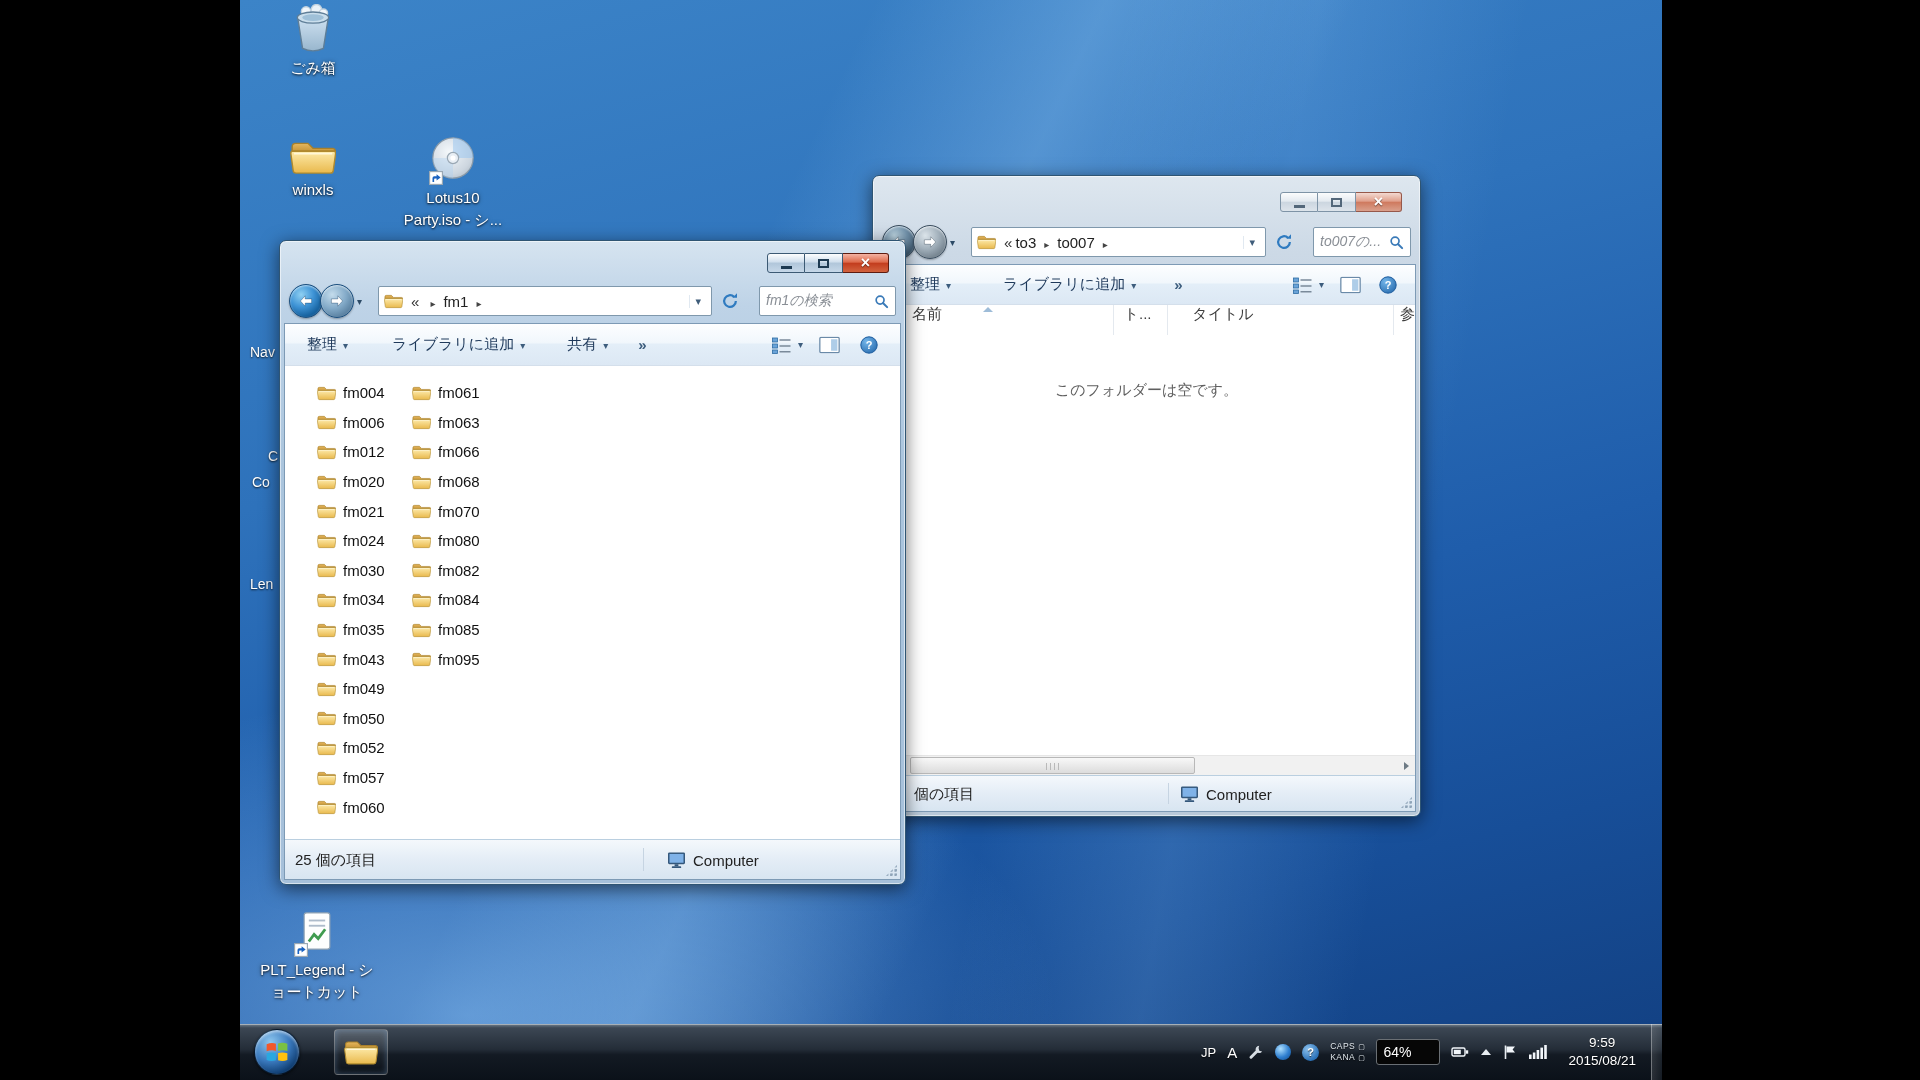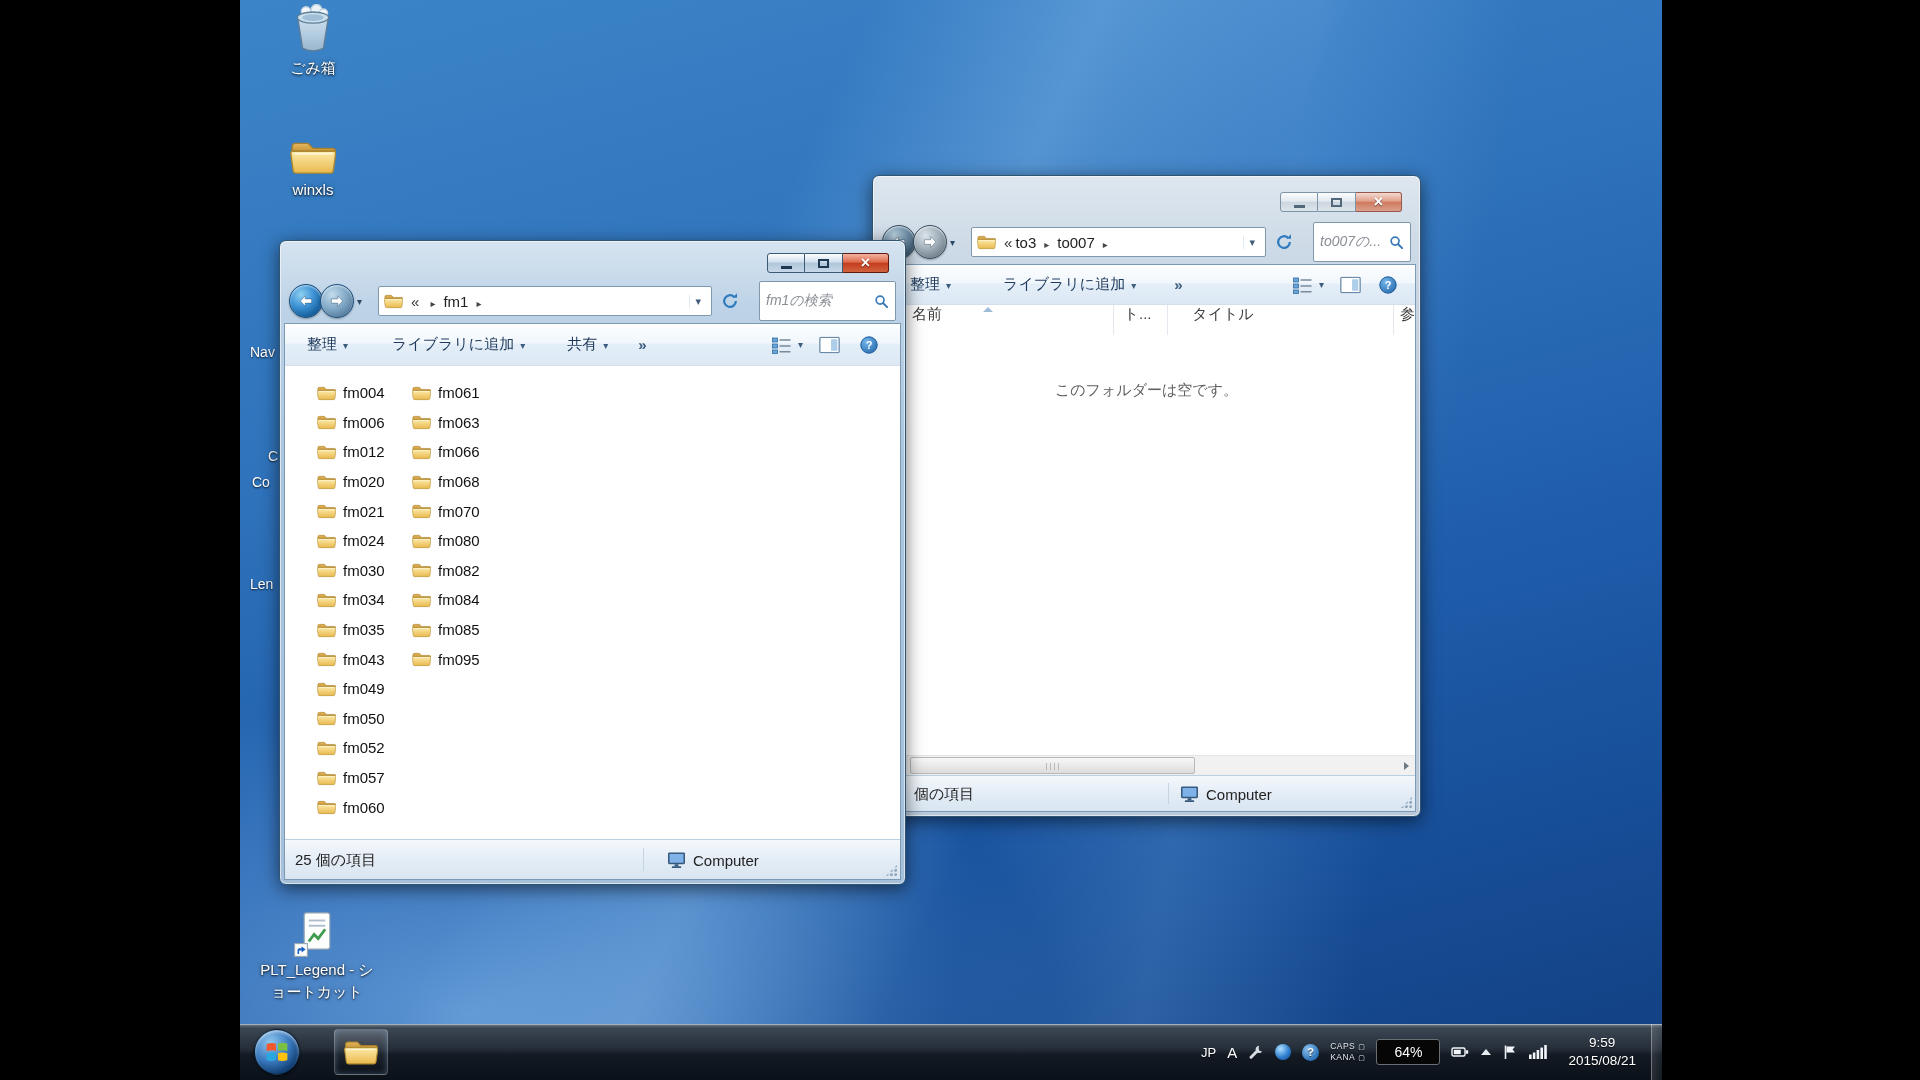--- a/index.html
+++ b/index.html
@@ -73,21 +73,21 @@
   .addr-ico { width:19px; height:16px; margin-right:5px; flex:none; }
   .ov { margin:0 3px 0 3px; color:#333; }
   .crumb { white-space:nowrap; }
   .crumb::after { content:"\25B8"; font-size:10px; color:#444; margin:0 8px; }
   .addr-dd { margin-left:auto; padding:0 5px; border-left:1px solid #e1e9f1; color:#3f5d7a; font-size:11px; }
   .addr-dd::after { content:"\25BE"; }
 
   .refresh { flex:none; width:27px; height:27px; margin-left:4px; display:flex; align-items:center; justify-content:center; }
   .refresh svg { width:18px; height:18px; }
 
-  .search { flex:none; height:40px; margin-left:16px; background:#fff; border:1px solid #7f98ac; border-radius:2px;
+  .search { flex:none; height:30px; margin-left:16px; background:#fff; border:1px solid #7f98ac; border-radius:2px;
     display:flex; align-items:center; padding:6px 6px; }
   .w1 .search { width:137px; }
   .w2 .search { width:98px; }
   .s-txt { flex:1; color:#8a8f96; font-size:14px; font-style:italic; white-space:nowrap; overflow:hidden; }
   .search svg { width:15px; height:15px; flex:none; margin-left:5px; }
 
   .body { flex:1; margin:0 4px 4px; border:1px solid #7d9ab5; background:#fff;
     display:flex; flex-direction:column; overflow:hidden; }
 
   .cmdbar { flex:none; display:flex; align-items:center; font-size:15px; color:#1e395b;
@@ -169,21 +169,21 @@
   .tray-txt.big { font-size:15px; }
   .tray svg { display:block; }
   .sphere { width:16px; height:16px; border-radius:50%;
     background:radial-gradient(circle at 35% 30%, #aee0ff, #2f7fd0 55%, #10498a); }
   .help-dot { width:17px; height:17px; border-radius:50%; color:#fff; font-size:11px; font-weight:bold;
     background:radial-gradient(circle at 35% 30%, #8cc2ee, #2c72b8 70%);
     display:flex; align-items:center; justify-content:center; }
   .ime-status { display:flex; flex-direction:column; gap:2px; font-size:8.5px; line-height:9px; color:#dfe6ec; letter-spacing:.5px; }
   .ime-status span::after { content:"\25A2"; margin-left:3px; font-size:7px; }
   .battery { min-width:64px; height:26px; background:#060606; border:1px solid #6a6f74; border-radius:3px;
-    color:#fff; font-size:14px; display:flex; align-items:center; justify-content:center; padding:0 6px; }
+    color:#fff; font-size:14px; display:flex; align-items:center; justify-content:flex-start; padding:0 6px; }
   .tri-up { width:0; height:0; border-left:5px solid transparent; border-right:5px solid transparent;
     border-bottom:6px solid #e8edf2; }
   .clock { margin-left:10px; text-align:center; font-size:13.5px; line-height:1.35; }
   .show-desktop { position:absolute; right:0; top:0; bottom:0; width:11px;
     background:linear-gradient(90deg, rgba(255,255,255,.12), rgba(255,255,255,.04));
     border-left:1px solid rgba(255,255,255,.38); }
 </style>
 </head>
 <body>
 
@@ -320,20 +320,32 @@
   </div>
 
 
   <div class="dicon" style="left:8px;top:138px;">
     <svg class="di-img" width="46" height="38" viewBox="0 0 32 26">
           <use href="#i-folder"></use>
         </svg>
     <div class="lbl">winxls</div>
   </div>
 
+  <div class="dicon" style="left:148px;top:136px;">
+    <div class="di-wrap">
+      <svg class="di-img" width="44" height="44" viewBox="0 0 36 36">
+            <use href="#i-disc"></use>
+          </svg>
+      <svg class="di-badge" viewBox="0 0 12 12">
+            <use href="#i-shortcut"></use>
+          </svg>
+    </div>
+    <div class="lbl">Lotus10</div>
+    <div class="lbl" style="margin-top:-2px">Party.iso - シ...</div>
+  </div>
 
   <div class="dicon" style="left:12px;top:910px;">
     <div class="di-wrap">
       <svg class="di-img" width="42" height="42" viewBox="0 0 36 36">
             <use href="#i-page"></use>
           </svg>
       <svg class="di-badge" viewBox="0 0 12 12">
             <use href="#i-shortcut"></use>
           </svg>
     </div>

